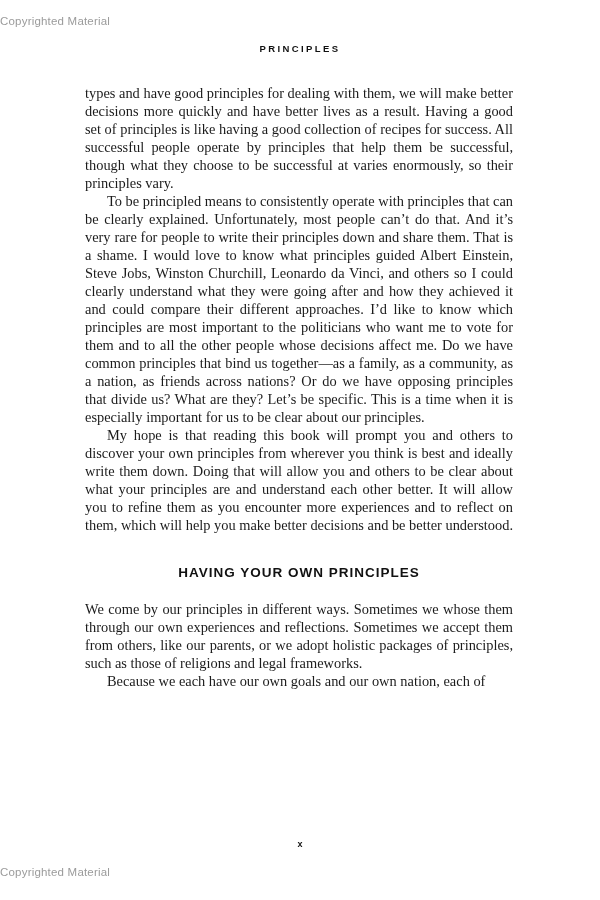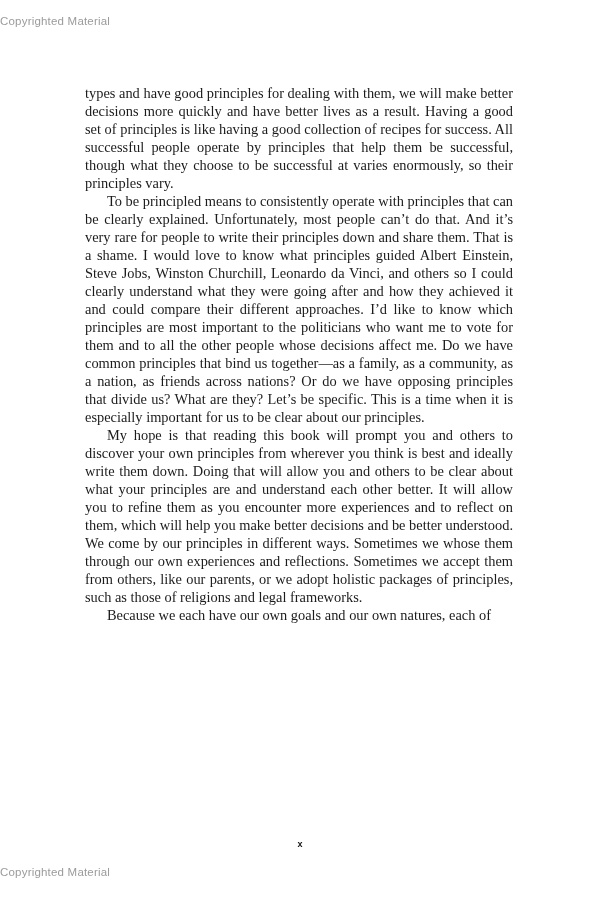--- a/index.html
+++ b/index.html
@@ -78,28 +78,30 @@
     color: #111111;
   }
 </style>
 </head>
 <body>
 
 <div class="page">
 
   <div class="copyright top">Copyrighted Material</div>
 
+  <div class="running-header">PRINCIPLES</div>
 
   <div class="body-text">
     <p class="para no-indent">types and have good principles for dealing with them, we will make better decisions more quickly and have better lives as a result. Having a good set of principles is like having a good collection of recipes for success. All successful people operate by principles that help them be successful, though what they choose to be successful at varies enormously, so their principles vary.</p>
     <p class="para indent">To be principled means to consistently operate with principles that can be clearly explained. Unfortunately, most people can’t do that. And it’s very rare for people to write their principles down and share them. That is a shame. I would love to know what principles guided Albert Einstein, Steve Jobs, Winston Churchill, Leonardo da Vinci, and others so I could clearly understand what they were going after and how they achieved it and could compare their different approaches. I’d like to know which principles are most important to the politicians who want me to vote for them and to all the other people whose decisions affect me. Do we have common principles that bind us together—as a family, as a community, as a nation, as friends across nations? Or do we have opposing principles that divide us? What are they? Let’s be specific. This is a time when it is especially important for us to be clear about our principles.</p>
     <p class="para indent">My hope is that reading this book will prompt you and others to discover your own principles from wherever you think is best and ideally write them down. Doing that will allow you and others to be clear about what your principles are and understand each other better. It will allow you to refine them as you encounter more experiences and to reflect on them, which will help you make better decisions and be better understood.</p>
 
+    <h2 class="section-heading">HAVING YOUR OWN PRINCIPLES</h2>
 
     <p class="para no-indent">We come by our principles in different ways. Sometimes we whose them through our own experiences and reflections. Sometimes we accept them from others, like our parents, or we adopt holistic packages of principles, such as those of religions and legal frameworks.</p>
-    <p class="para indent">Because we each have our own goals and our own natures, each of</p>
+    <p class="para indent">Because we each have our own goals and our own nation, each of</p>
   </div>
 
   <div class="page-number">x</div>
 
   <div class="copyright bottom">Copyrighted Material</div>
 
 </div>
 
 </body></html>

